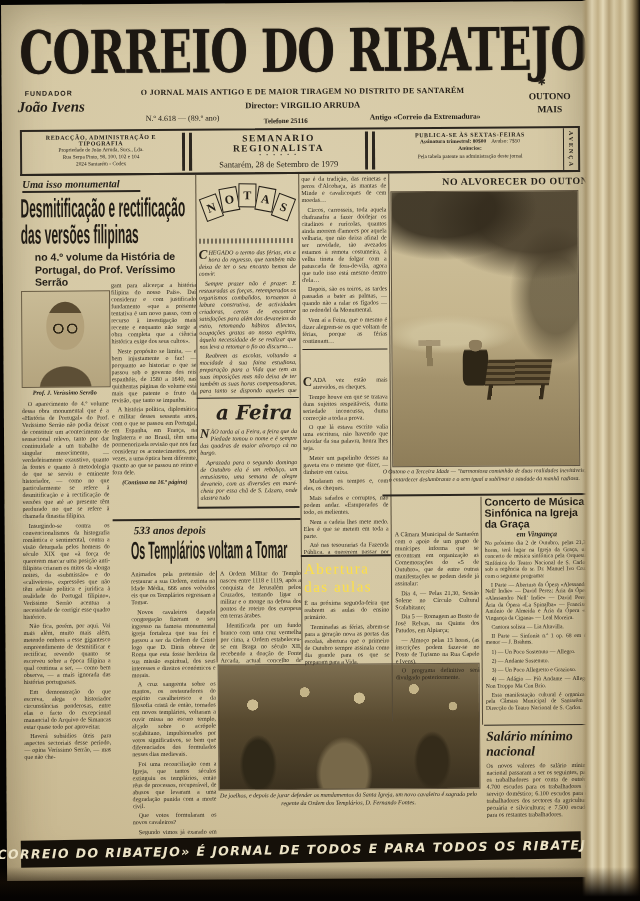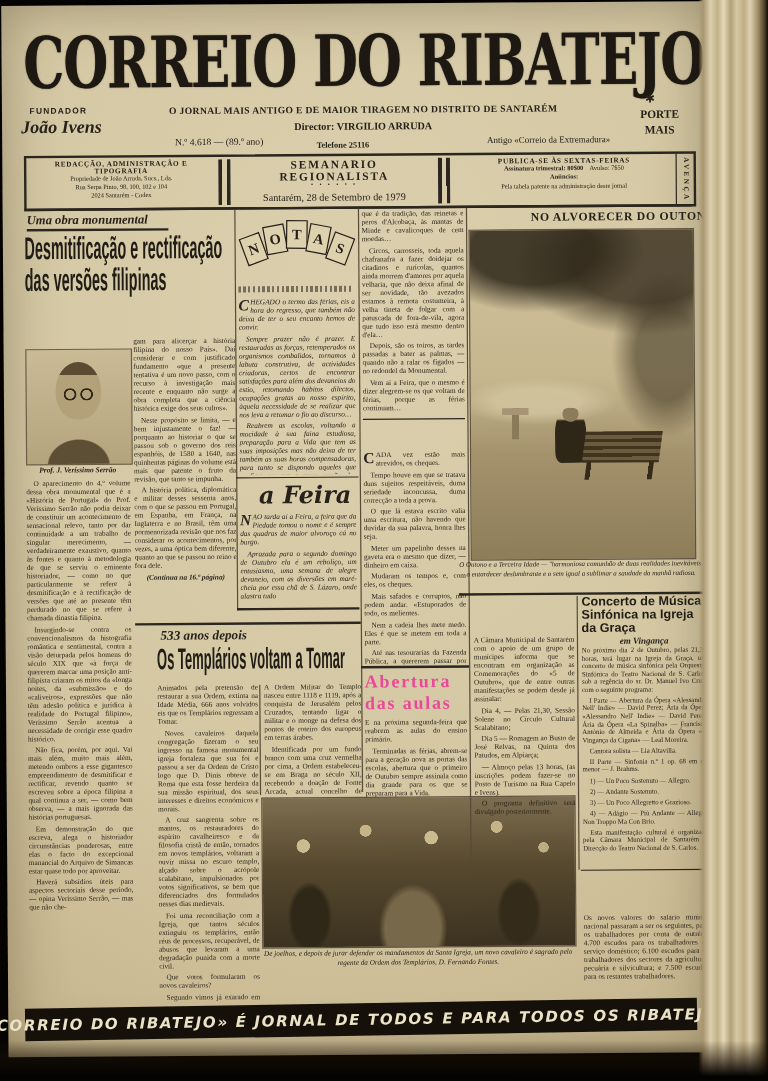--- a/index.html
+++ b/index.html
@@ -18,21 +18,21 @@
   
   .mast-title{left:22px;top:16px;width:620px;font-family:"DejaVu Serif",serif;font-weight:900;
      font-size:50px;letter-spacing:-1px;white-space:nowrap;color:#1d1812;
      transform:scale(0.86,1.18);transform-origin:left top;text-shadow:0 0 1px #3a332a;}
   .founder-label{left:27px;top:88px;font-family:"Liberation Sans",sans-serif;font-size:7px;font-weight:bold;letter-spacing:1px;}
   .founder-name{left:20px;top:97px;font-size:15px;font-weight:bold;font-style:italic;}
   .tagline{left:140px;top:87px;width:330px;text-align:center;font-size:8px;font-weight:bold;letter-spacing:.3px;}
   .director{left:140px;top:100px;width:330px;text-align:center;font-size:8.5px;font-weight:bold;}
   .issue{left:148px;top:113px;font-size:8px;font-weight:normal;}
   .phone{left:266px;top:117px;font-size:7px;font-weight:bold;}
-  .former{left:372px;top:113px;font-size:7.5px;font-weight:normal;margin-left:36px;}
+  .former{left:372px;top:113px;font-size:7.5px;font-weight:bold;}
   .porte-stamp{left:540px;top:78px;font-size:10px;color:#2a241b;}
   .porte{left:526px;top:92px;width:52px;text-align:center;font-size:9.5px;font-weight:bold;line-height:1.4;}
   .mast-box{left:22px;top:128px;width:556px;height:42px;border:2px solid #2b261f;display:flex;align-items:stretch;}
   .mb-cell{padding:3px 4px;text-align:center;}
   .mb-left{width:150px;}
   .mb-left .t{font-size:6px;font-weight:bold;letter-spacing:.6px;}
   .mb-left .l{font-size:5.3px;line-height:1.3;}
   .mb-bar{width:10px;background:linear-gradient(90deg,#2b261f 0 3px,transparent 3px 7px,#2b261f 7px 10px);margin:2px 2px;}
   .mb-center{flex:1;}
   .mb-center .w{font-size:9.5px;font-weight:bold;letter-spacing:1.5px;}
@@ -120,22 +120,22 @@
        linear-gradient(180deg,#7d6e50 0%,#57492f 45%,#3c3220 100%);}
   .bottom-caption{left:212px;top:792px;width:268px;text-align:center;font-size:6px;font-style:italic;line-height:1.25;}
 
   
   .feira-cont{left:303px;top:176px;width:85px;height:172px;}
   .h-cheq{left:303px;top:349px;width:85px;height:1px;}
   .cheques-title{left:306px;top:352px;width:84px;font-family:"DejaVu Serif",serif;font-size:17px;
      font-weight:bold;font-style:italic;}
   .cheques-text{left:303px;top:377px;width:85px;height:177px;}
   .h-abert{left:300px;top:555px;width:90px;height:2px;}
-  .abertura-title{left:303px;top:560px;width:86px;font-size:15px;font-weight:bold;letter-spacing:1.5px;
-     line-height:1.2;color:#ec4899;}
+  .abertura-title{left:303px;top:560px;width:86px;font-size:15px;font-weight:normal;letter-spacing:1.5px;
+     line-height:1.2;color:#fde047;}
   .abertura-text{left:303px;top:600px;width:85px;height:106px;}
 
   
   .v3{left:390px;top:174px;height:548px;}
   .outono-head{left:444px;top:177px;width:146px;font-size:9.8px;font-weight:bold;letter-spacing:.6px;white-space:nowrap;}
   .park-photo{left:392px;top:192px;width:186px;height:274px;border:1px solid #5f5340;overflow:hidden;
      background:
        radial-gradient(ellipse 130px 72px at 28% 6%,rgba(50,42,28,.88) 40%,rgba(0,0,0,0) 72%),
        radial-gradient(ellipse 150px 84px at 78% 10%,rgba(58,48,32,.82) 40%,rgba(0,0,0,0) 72%),
        radial-gradient(ellipse 64px 96px at 88% 38%,rgba(68,58,38,.6) 40%,rgba(0,0,0,0) 72%),
@@ -180,21 +180,21 @@
     <div class="abs mast-title">CORREIO DO RIBATEJO</div>
     <div class="abs founder-label">FUNDADOR</div>
     <div class="abs founder-name">João Ivens</div>
     <div class="abs tagline">O JORNAL MAIS ANTIGO E DE MAIOR TIRAGEM NO DISTRITO DE SANTARÉM</div>
     <div class="abs director">Director: VIRGILIO ARRUDA</div>
     <div class="abs issue">N.º 4.618 — (89.º ano)</div>
     <div class="abs phone">Telefone 25116</div>
     <div class="abs former">Antigo «Correio da Extremadura»</div>
     <div class="abs porte-stamp">✱</div>
     <div class="abs porte">
-      <div>PORTE</div>
+      <div>OUTONO</div>
       <div>MAIS</div>
     </div>
 
     <div class="abs mast-box">
       <div class="mb-cell mb-left">
         <div class="t">REDACÇÃO, ADMINISTRAÇÃO E TIPOGRAFIA</div>
         <div class="l">Propriedade de João Arruda, Sucs., Lda.</div>
         <div class="l">Rua Serpa Pinto, 98, 100, 102 e 104</div>
         <div class="l">2024 Santarém - Codex</div>
       </div>
@@ -212,22 +212,23 @@
           &nbsp;&nbsp;
           <span>Avulso: 7$50</span>
         </div>
         <div class="l b">Anúncios:</div>
         <div class="l">Pela tabela patente na administração deste jornal</div>
       </div>
       <div class="mb-avenca">AVENÇA</div>
     </div>
     <div class="abs mast-rule"></div>
 
-    <div class="abs kicker">Uma obra monumental</div>
+    <div class="abs kicker">Uma isso monumental</div>
     <div class="abs headline1">Desmitificação e rectificação das versões filipinas</div>
+    <div class="abs subhead">no 4.º volume da História de Portugal, do Prof. Veríssimo Serrão</div>
 
     <div class="abs lead-col2 bt">
       <p class="np">gam para alicerçar a história filipina do nosso País». Daí considerar e com justificado fundamento «que a presente tentativa é um novo passo, com o recurso à investigação mais recente e enquanto não surge a obra completa que a ciência histórica exige dos seus cultos».</p>
       <p>Neste propósito se limita, — e bem injustamente o faz! — porquanto ao historiar o que se passou sob o governo dos reis espanhóis, de 1580 a 1640, nas quinhentas páginas do volume está mais que patente o fruto da revisão, que tanto se impunha.</p>
       <p>A história política, diplomática e militar desses sessenta anos, com o que se passou em Portugal, em Espanha, em França, na Inglaterra e no Brasil, têm uma pormenorizada revisão que nos faz considerar os acontecimentos, por vezes, a uma óptica bem diferente, quanto ao que se passou no reino e fora dele.</p>
       <p class="continua">(Continua na 16.ª página)</p>
     </div>
 
     <div class="abs lead-photo">
       <div class="pf-head"></div>
@@ -341,20 +342,21 @@
       <p>Cantora solista — Lia Altavilla.</p>
       <p>II Parte — Sinfonia n.º 1 op. 68 em dó menor — J. Brahms.</p>
       <p>1) — Un Poco Sostenuto — Allegro.</p>
       <p>2) — Andante Sostenuto.</p>
       <p>3) — Un Poco Allegretto e Grazioso.</p>
       <p>4) — Adágio — Più Andante — Allegro Non Troppo Ma Con Brio.</p>
       <p>Esta manifestação cultural é organizada pela Câmara Municipal de Santarém e Direcção do Teatro Nacional de S. Carlos.</p>
     </div>
     <div class="abs hrule h-right2"></div>
 
+    <div class="abs salario-title">Salário mínimo nacional</div>
     <div class="abs salario-text bt">
       <p class="np">Os novos valores do salário mínimo nacional passaram a ser os seguintes, para os trabalhadores por conta de outrém: 4.700 escudos para os trabalhadores de serviço doméstico; 6.100 escudos para os trabalhadores dos sectores da agricultura, pecuária e silvicultura; e 7.500 escudos para os restantes trabalhadores.</p>
     </div>
 
     <div class="abs banner">
       <span>O «CORREIO DO RIBATEJO» É JORNAL DE TODOS E PARA TODOS OS RIBATEJANOS</span>
     </div>
   </div>
 
   <div class="edges"></div>

